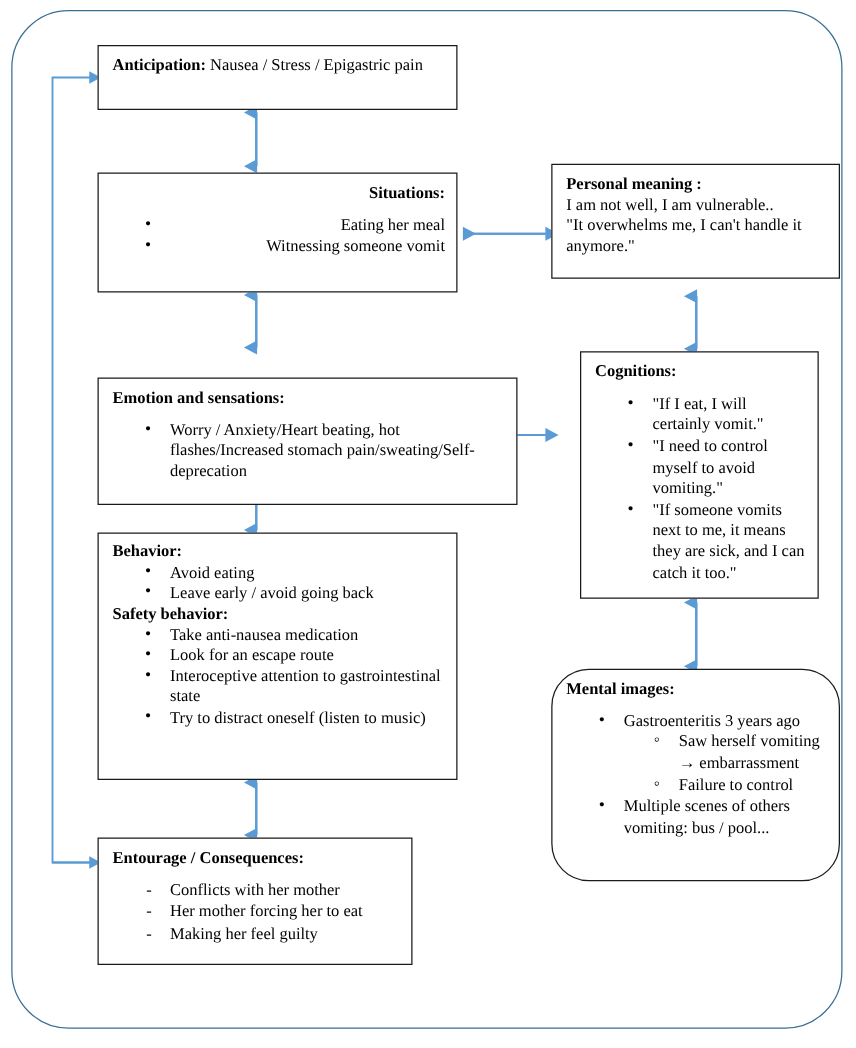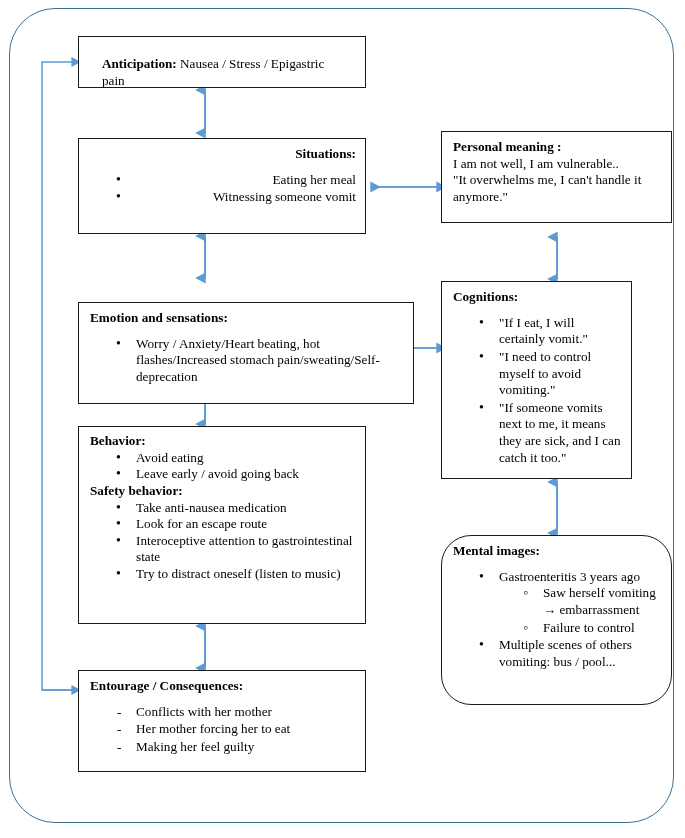--- a/index.html
+++ b/index.html
@@ -42,21 +42,21 @@
     overflow: hidden;
   }
   .node .hdr {
     font-weight: bold;
     display: block;
   }
   .node .inline-rest {
     font-weight: normal;
   }
   .node p {
-    margin: 12px;
+    margin: 0;
   }
   .node .gap {
     height: 9px;
   }
   ul.bul, ul.dash, ul.circ {
     margin: 0;
     padding: 0 0 0 26px;
     list-style: none;
   }
   ul.bul > li, ul.dash > li, ul.circ > li {
@@ -186,37 +186,37 @@
     <ul class="bul tight">
       <li>Take anti-nausea medication</li>
       <li>Look for an escape route</li>
     </ul>
     <ul class="bul tight">
       <li>Interoceptive attention to gastrointestinal state</li>
       <li>Try to distract oneself (listen to music)</li>
     </ul>
   </div>
 
-  <div class="node" style="left:78px; top:670px; width:288px; height:102px;">
+  <div class="node" style="left:78px; top:670px; width:252px; height:102px;">
     <span class="hdr">Entourage / Consequences:</span>
     <div class="gap"></div>
     <ul class="dash">
       <li>Conflicts with her mother</li>
       <li>Her mother forcing her to eat</li>
       <li>Making her feel guilty</li>
     </ul>
   </div>
 
   <div class="node" style="left:441px; top:131px; width:231px; height:92px;">
     <span class="hdr">Personal meaning :</span>
     <span class="plain-line">I am not well, I am vulnerable..</span>
     <span class="plain-line">"It overwhelms me, I can't handle it anymore."</span>
   </div>
 
-  <div class="node" style="left:441px; top:281px; width:191px; height:198px;">
+  <div class="node" style="left:464px; top:281px; width:191px; height:198px;">
     <span class="hdr">Cognitions:</span>
     <div class="gap"></div>
     <ul class="bul">
       <li>"If I eat, I will certainly vomit."</li>
       <li>"I need to control myself to avoid vomiting."</li>
       <li>"If someone vomits next to me, it means they are sick, and I can catch it too."</li>
     </ul>
   </div>
 
   <div class="node" style="left:441px; top:535px; width:231px; height:170px;border-radius:30px;">

